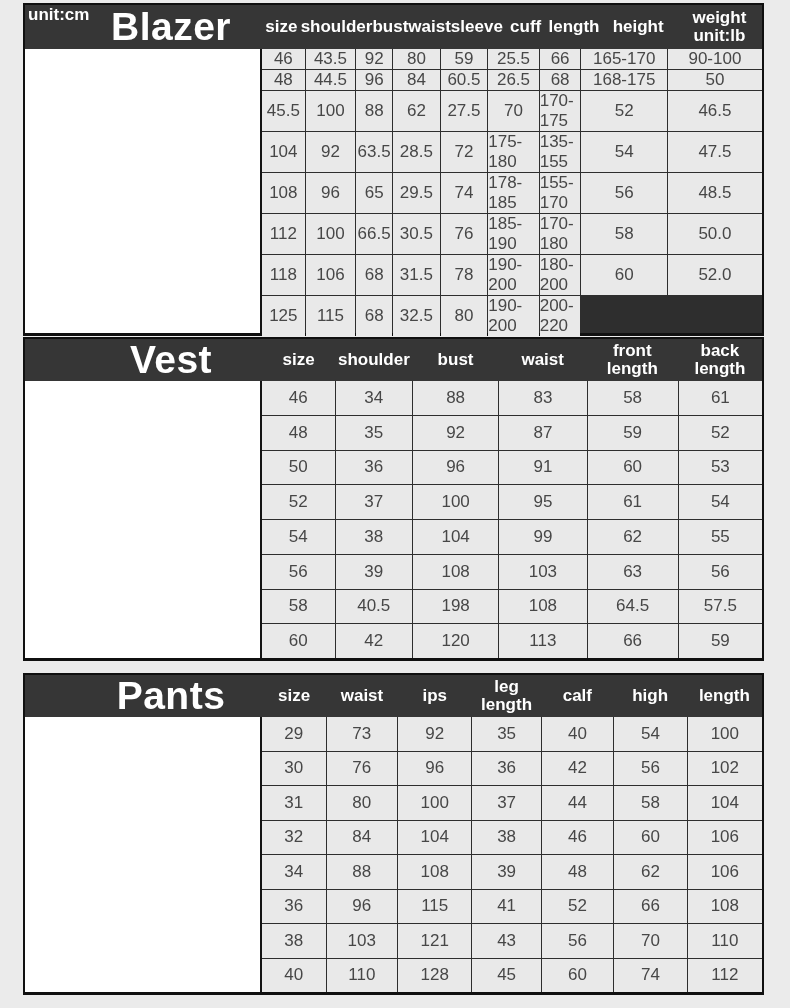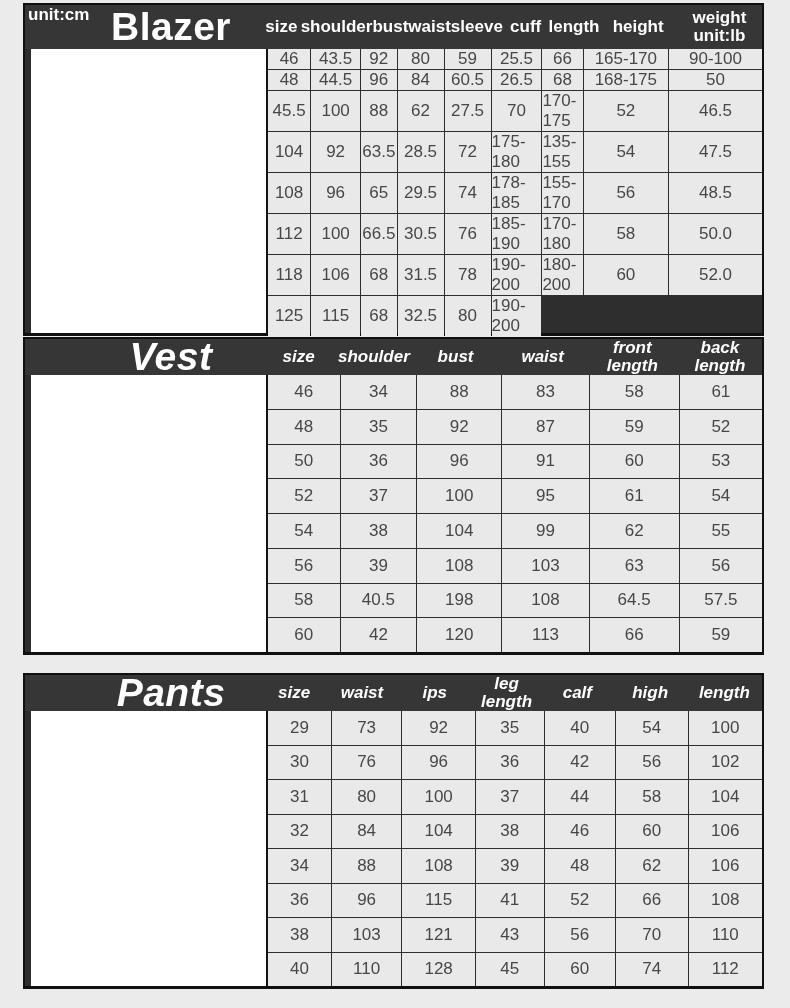--- a/index.html
+++ b/index.html
@@ -17,39 +17,39 @@
   }
   .t-blazer { top:3px; }
   .t-vest   { top:337px; }
   .t-pants  { top:673px; }
 
   .thead {
     position:relative; display:flex; align-items:stretch;
     background:#363636; color:#ffffff;
   }
   .t-blazer .thead { height:44px; }
-  .t-vest .thead, .t-pants .thead { height:36px;font-style:italic; }
+  .t-vest .thead, .t-pants .thead { height:42px; }
 
   .unit-label {
     position:absolute; top:0px; left:3px;
     font-size:17px; font-weight:bold; color:#fff;
   }
   .title {
     width:237px; flex:0 0 237px; box-sizing:border-box;
     display:flex; align-items:center; justify-content:center;
     padding-left:55px;
     font-size:39px; font-weight:bold; letter-spacing:0.5px;
   }
   .head-cols { flex:1 1 auto; display:grid; }
   .col-h {
     display:flex; flex-direction:column; align-items:center; justify-content:center;
     font-size:17px; font-weight:bold; line-height:1.05; text-align:left;
   }
 
-  .tbody { display:flex; align-items:stretch;margin-left:6px; }
+  .tbody { display:flex; align-items:stretch; }
   .t-blazer .tbody { height:284px; }
   .t-vest   .tbody { height:277px; }
   .t-pants  .tbody { height:275px; }
 
   .img-cell {
     width:235px; flex:0 0 235px;
     background:#ffffff;
     border-right:2px solid #141414;
   }
   .grid {
@@ -178,20 +178,21 @@
           <div class="cell">190-200</div>
           <div class="cell">180-200</div>
           <div class="cell">60</div>
           <div class="cell">52.0</div>
           <div class="cell">125</div>
           <div class="cell">115</div>
           <div class="cell">68</div>
           <div class="cell">32.5</div>
           <div class="cell">80</div>
           <div class="cell">190-200</div>
+          <div class="cell">200-220</div>
         </div>
       </div>
     </div>
     <div class="size-table t-vest">
       <div class="thead">
         <div class="title">Vest</div>
         <div class="head-cols">
           <div class="col-h">
             <span>size</span>
           </div>

